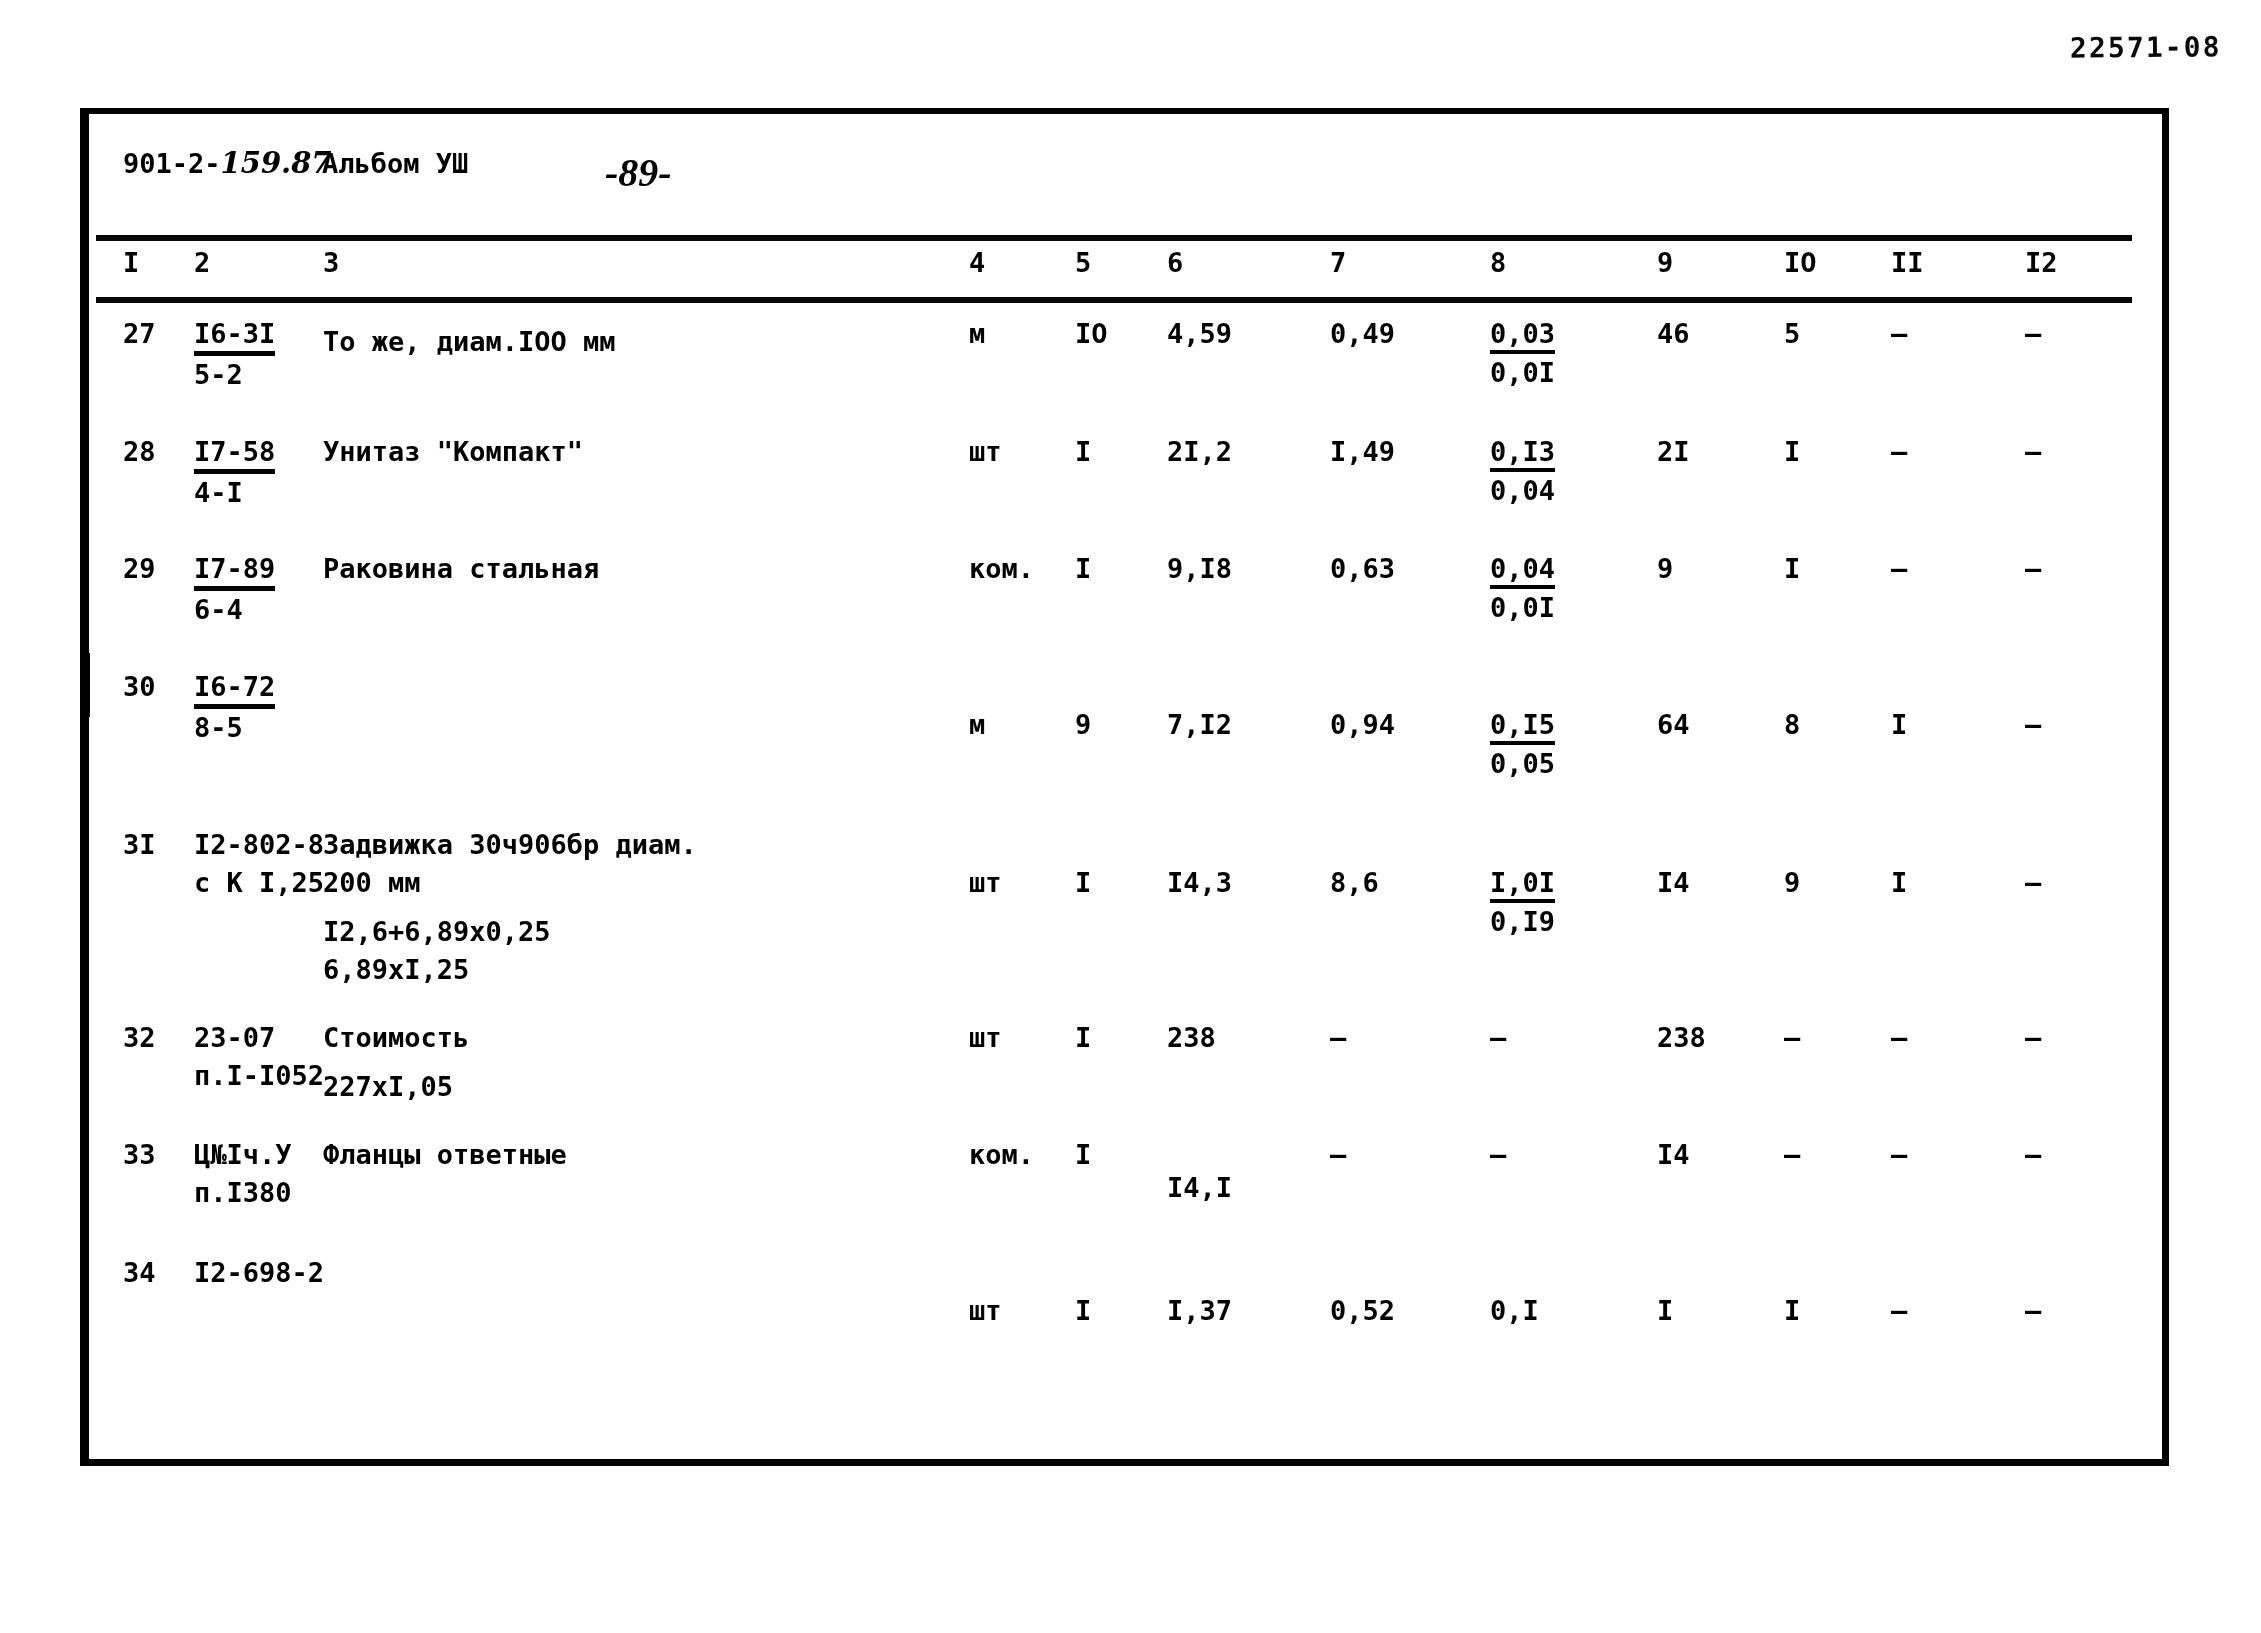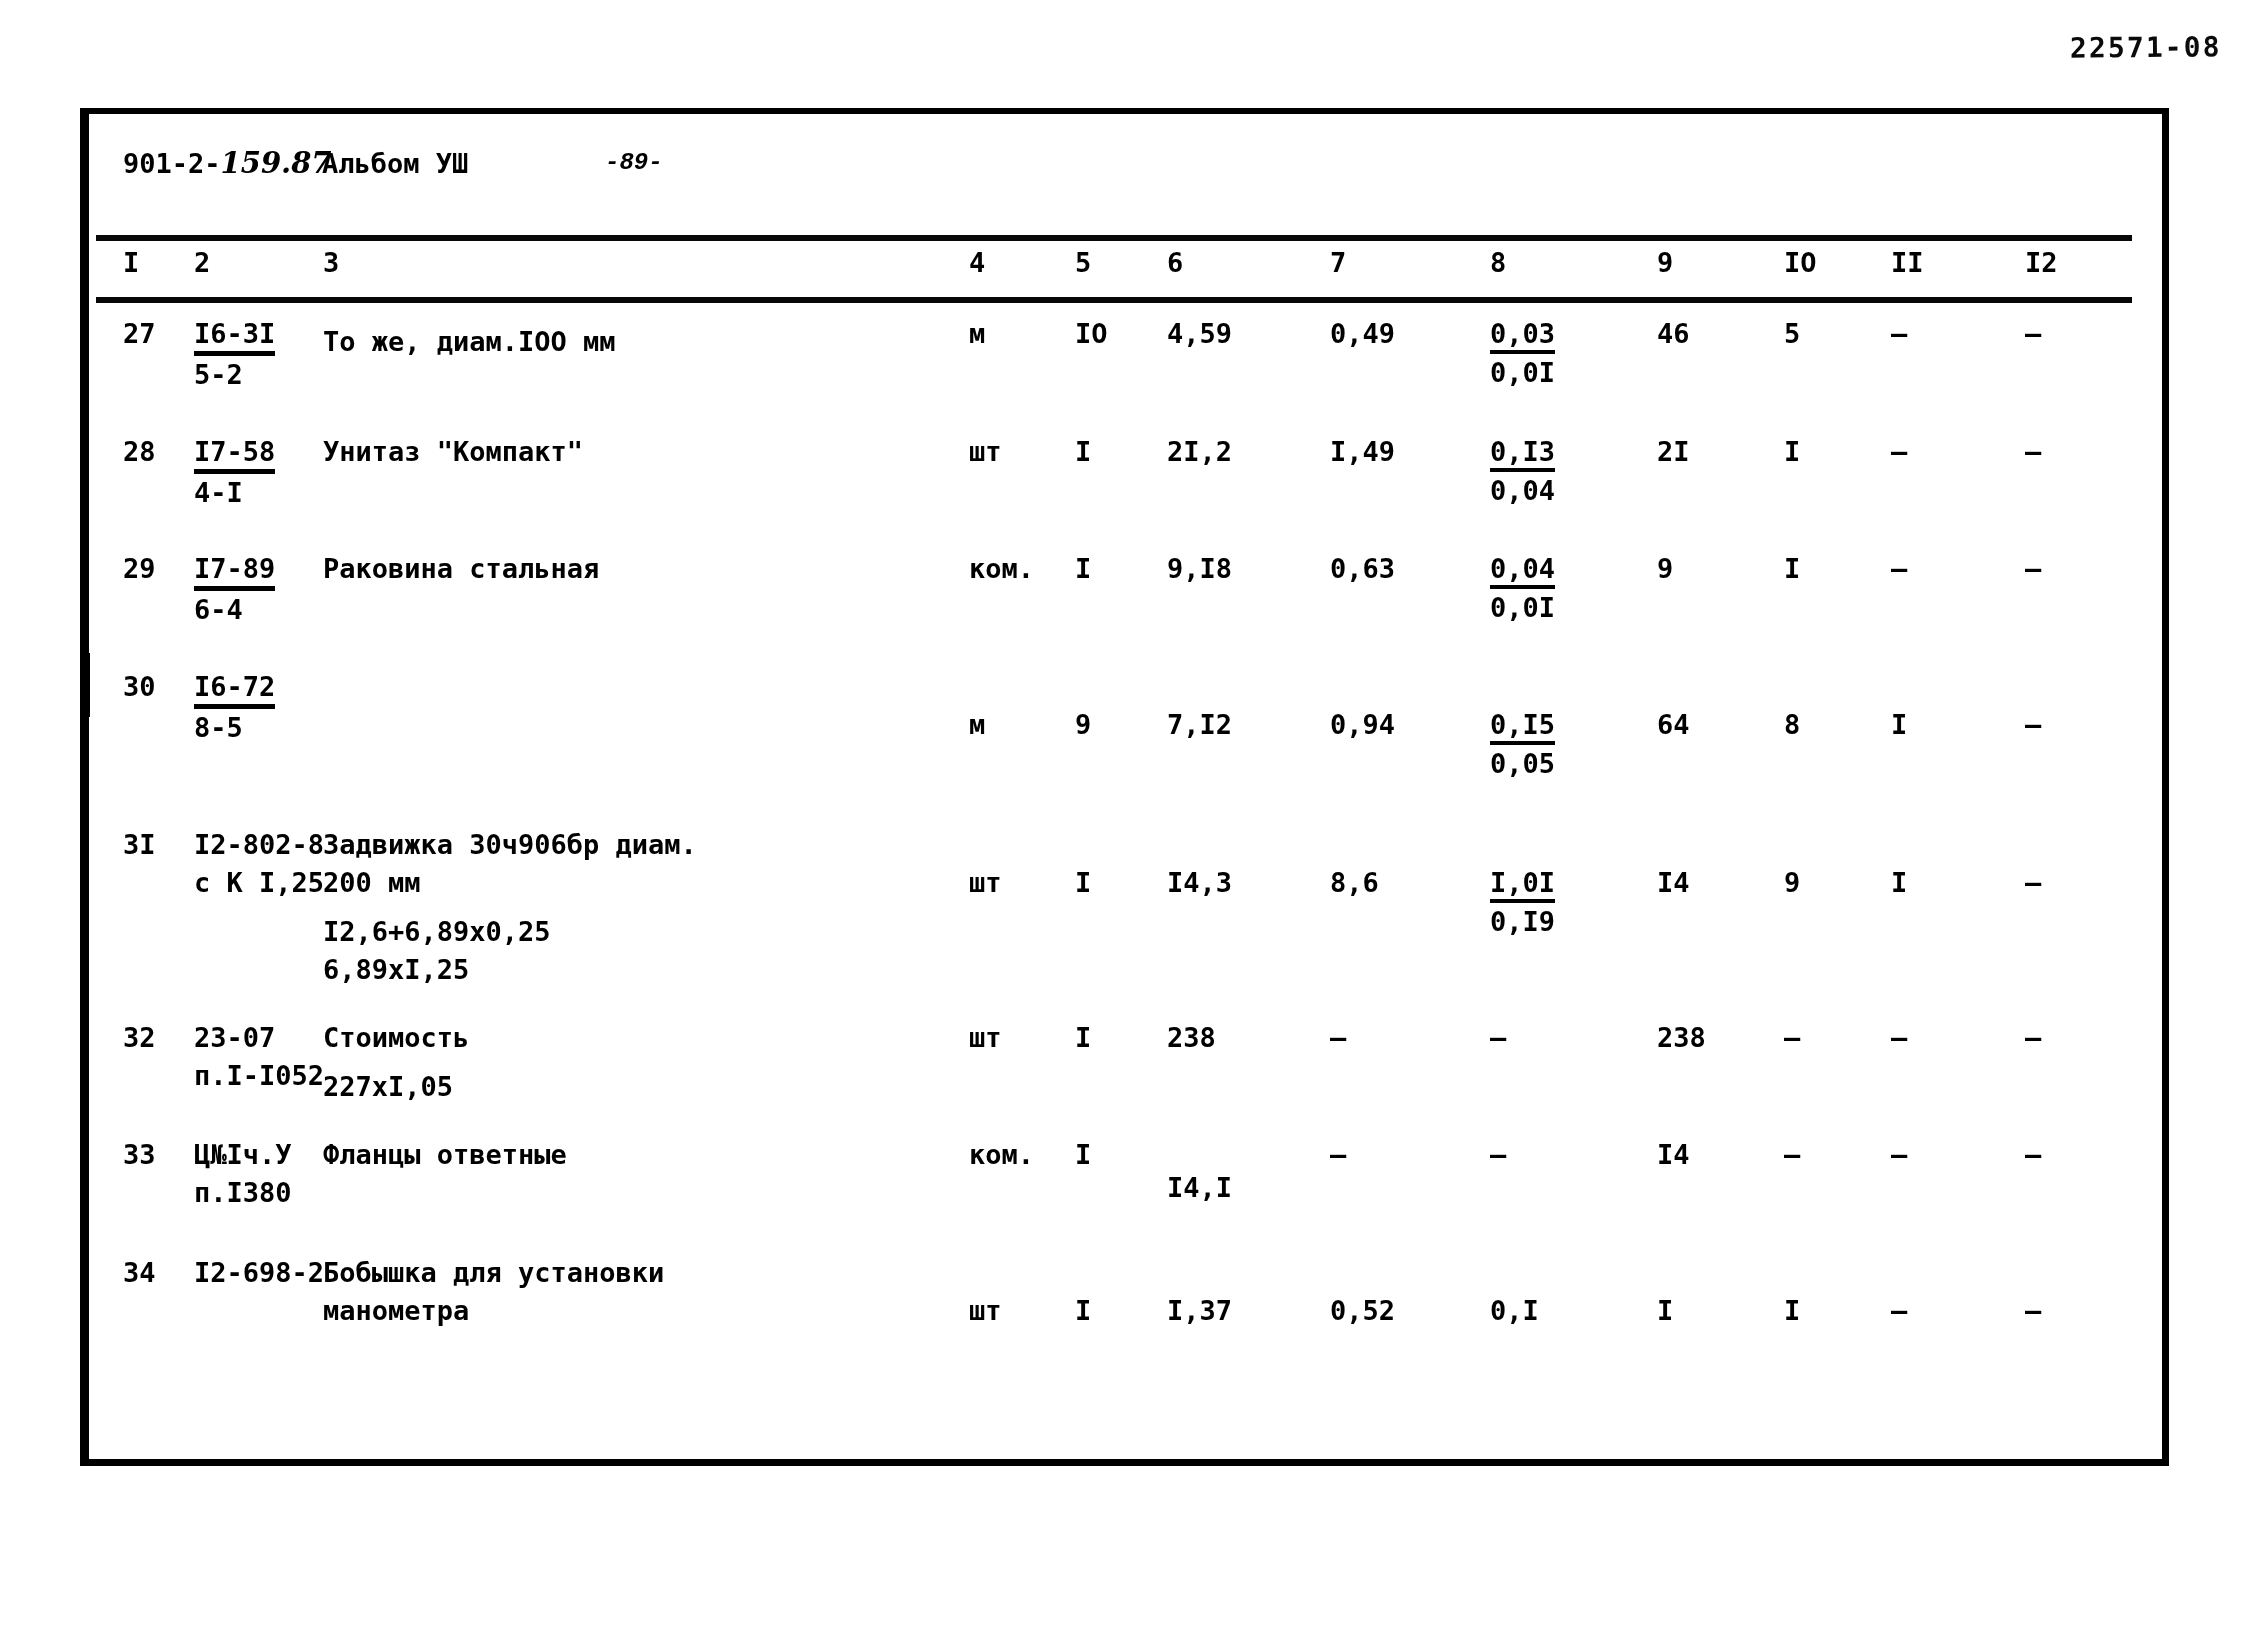--- a/index.html
+++ b/index.html
@@ -93,24 +93,24 @@
   }
   #album-label {
     position: absolute;
     left: 199px;
     top: 1.4px;
   }
   #page-number {
     position: absolute;
     left: 482px;
     top: 0px;
-    font-family: Liberation Mono, monospace;
+    font-family: Liberation Serif, serif;
     font-style: italic;
     font-weight: 700;
-    font-size: 24px;
+    font-size: 40px;
   }
 
   
   .hrule {
     position: absolute;
     left: 7px;
     width: 2036px;
     background: #080808;
   }
   #rule-top    { top: 121px; height: 6.4px; }
@@ -313,21 +313,20 @@
           <div class="cell c7" style="top: 0px;">–</div>
           <div class="cell c8" style="top: 0px;"><span class="">–</span></div>
           <div class="cell c9" style="top: 0px;">I4</div>
           <div class="cell c10" style="top: 0px;">–</div>
           <div class="cell c11" style="top: 0px;">–</div>
           <div class="cell c12" style="top: 0px;">–</div>
         </div>
         <div class="row" style="position: absolute; left: 0px; top: 939px; height: 121px; width: 100%;">
           <div class="cell c-num" style="top: 0px; text-align: center;">34</div>
           <div class="cell c-code" style="top: 0px;"><span class="">I2-698-2</span></div>
-          <div class="cell c-desc" style="top: 0px;"><span class="desc-line">Бобышка для установки</span><span class="desc-line">манометра</span></div>
           <div class="cell c4" style="top: 38px;">шт</div>
           <div class="cell c5" style="top: 38px;">I</div>
           <div class="cell c6" style="top: 38px;">I,37</div>
           <div class="cell c7" style="top: 38px;">0,52</div>
           <div class="cell c8" style="top: 38px;"><span class="">0,I</span></div>
           <div class="cell c9" style="top: 38px;">I</div>
           <div class="cell c10" style="top: 38px;">I</div>
           <div class="cell c11" style="top: 38px;">–</div>
           <div class="cell c12" style="top: 38px;">–</div>
         </div>

